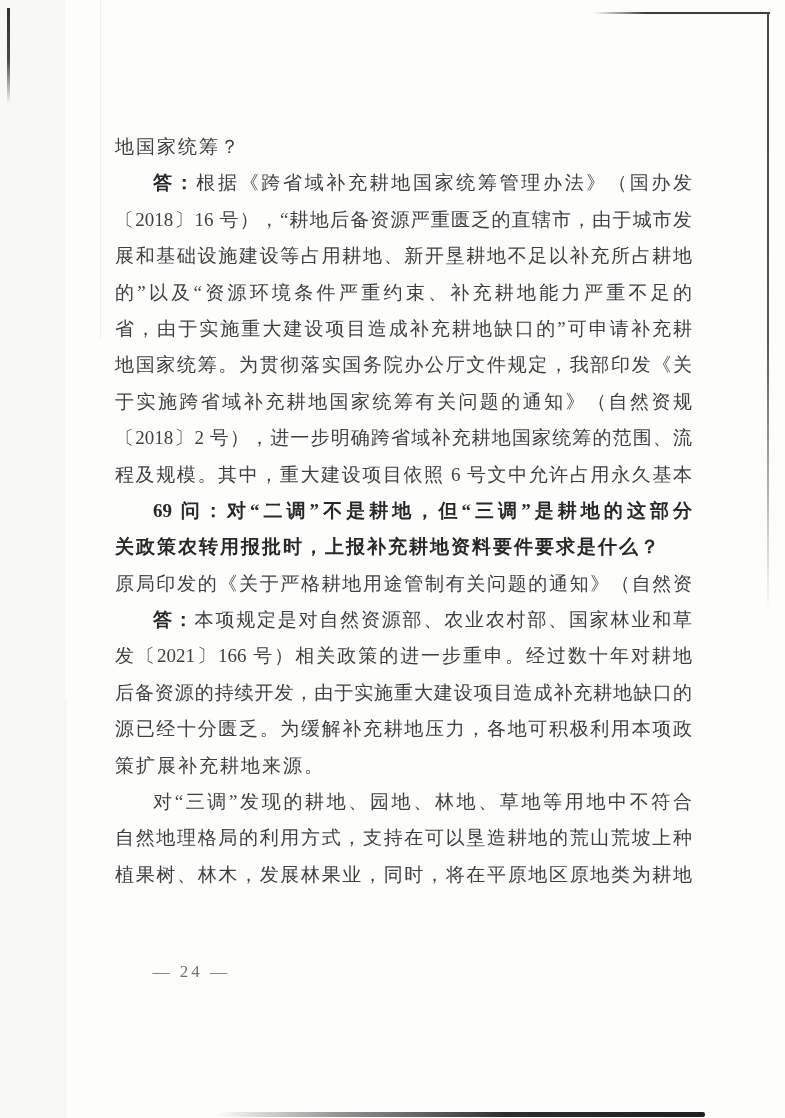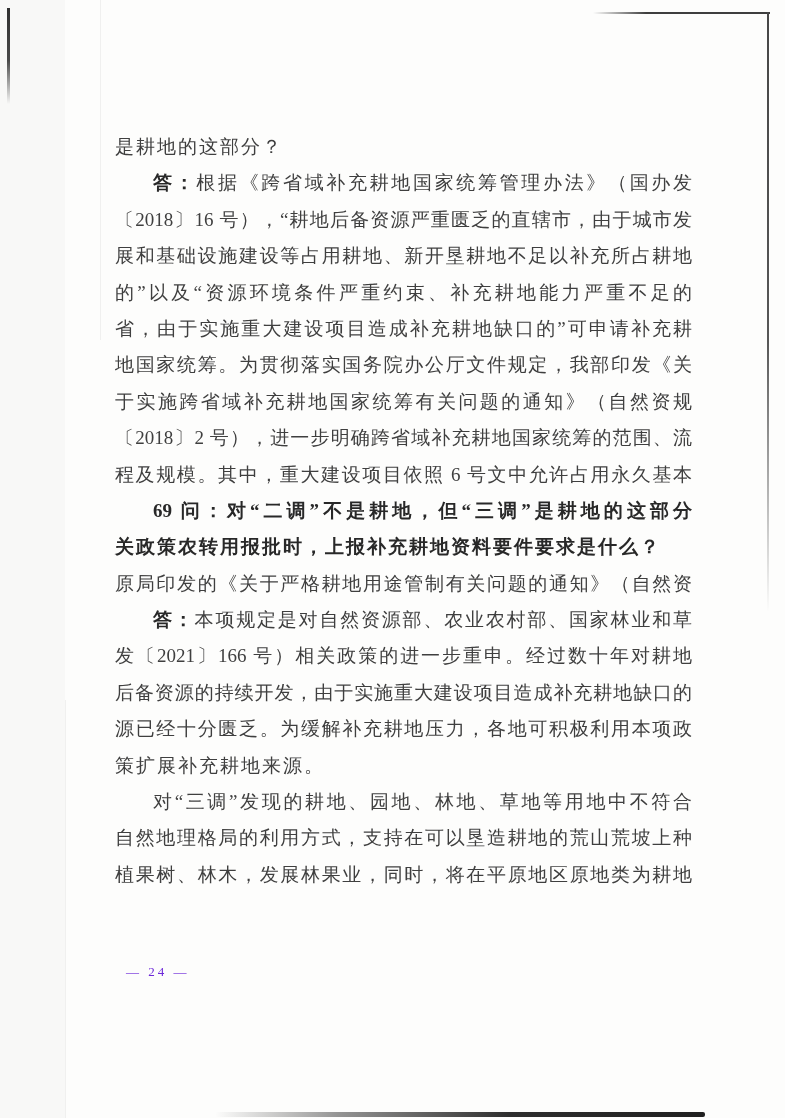--- a/index.html
+++ b/index.html
@@ -57,42 +57,42 @@
     text-align:justify;
     text-align-last:justify;
     -moz-text-align-last:justify;
   }
   .line.ind{text-indent:2em;}
   .line.q{font-weight:bold;color:#282828;}
   .ans-prefix{font-weight:bold;color:#282828;}
   
   .footer{
     position:absolute;left:126px;top:960px;width:104px;
-    text-align:left;
-    font-size:13px;line-height:24px;
+    text-align:right;
+    font-size:17px;line-height:24px;
     letter-spacing:3px;
-    color:#6d28d9;
+    color:#737373;
   }
 </style>
 </head>
 <body>
 
 <div class="page">
 
   <div class="left-strip"></div>
   <div class="fold-line-top"></div>
   <div class="fold-line-bottom"></div>
 
   <div class="edge-left"></div>
   <div class="edge-top-right"></div>
   <div class="edge-right"></div>
   <div class="edge-bottom"></div>
 
   <div class="textblock">
-      <div class="line">是耕地的这部分？</div>
+      <div class="line">地国家统筹？</div>
       <div class="line ind jf"><span class="ans-prefix">答：</span>根据《跨省域补充耕地国家统筹管理办法》（国办发</div>
       <div class="line jf">〔2018〕16 号），“耕地后备资源严重匮乏的直辖市，由于城市发</div>
       <div class="line jf">展和基础设施建设等占用耕地、新开垦耕地不足以补充所占耕地</div>
       <div class="line jf">的”以及“资源环境条件严重约束、补充耕地能力严重不足的</div>
       <div class="line jf">省，由于实施重大建设项目造成补充耕地缺口的”可申请补充耕</div>
       <div class="line jf">地国家统筹。为贯彻落实国务院办公厅文件规定，我部印发《关</div>
       <div class="line jf">于实施跨省域补充耕地国家统筹有关问题的通知》（自然资规</div>
       <div class="line jf">〔2018〕2 号），进一步明确跨省域补充耕地国家统筹的范围、流</div>
       <div class="line jf">程及规模。其中，重大建设项目依照 6 号文中允许占用永久基本</div>
       <div class="line q ind jf">69 问：对“二调”不是耕地，但“三调”是耕地的这部分</div>

